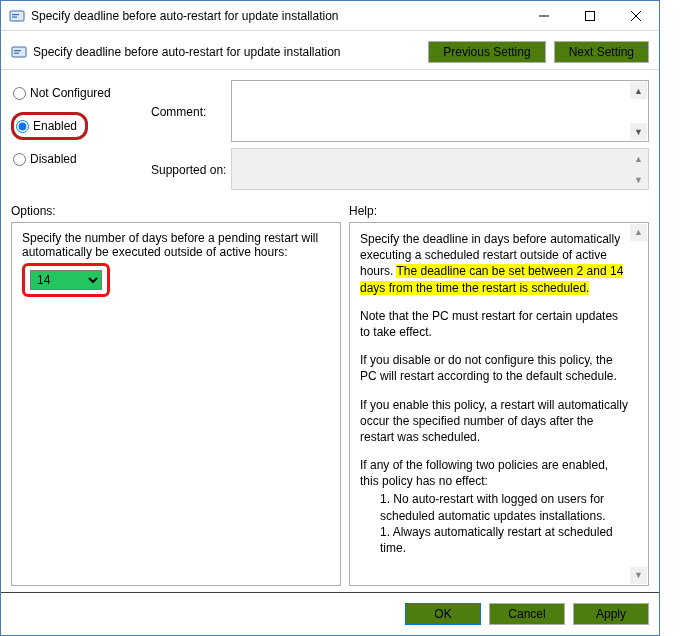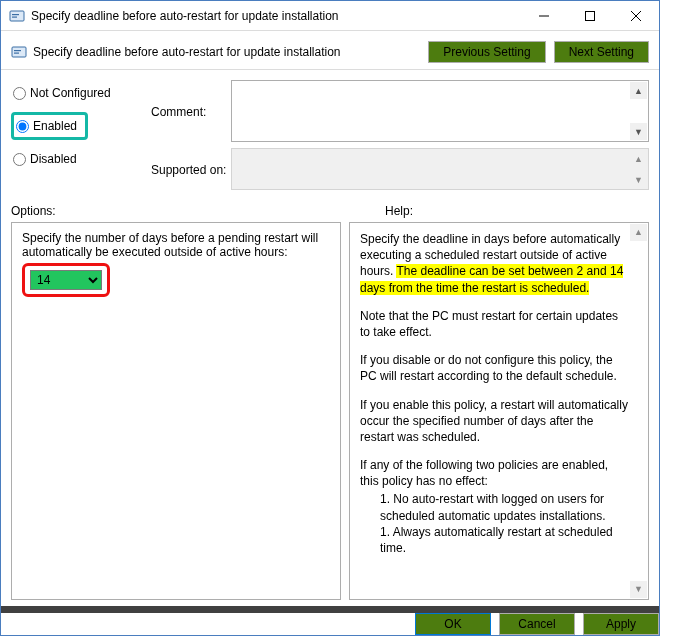--- a/index.html
+++ b/index.html
@@ -13,41 +13,41 @@
   .win-btn svg { display: block; }
   .toolbar { display: flex; align-items: center; padding: 10px 10px 6px 10px; border-bottom: 1px solid #dcdcdc; }
   .toolbar-left { display: flex; align-items: center; flex: 1; }
   .toolbar-icon { width: 16px; height: 16px; margin-right: 6px; }
   .btn { background: #4d7c0f; border: 1px solid #adadad; padding: 3px 14px; cursor: pointer; }
   .toolbar .btn { margin-left: 8px; }
   .upper { display: flex; padding: 10px 10px 0 10px; }
   .radio-col { width: 140px; padding-top: 4px; }
   .radio-row { display: flex; align-items: center; margin-bottom: 10px; padding: 2px 2px 2px 0; }
   .radio-row input { margin: 0 4px 0 2px; }
-  .highlight-box { border: 3px solid #14b8a6; border-radius: 4px; padding: 2px 6px 2px 0; margin-right: 6px; display: inline-flex; align-items: center; }
+  .highlight-box { border: 3px solid #b91c1c; border-radius: 12px; padding: 2px 6px 2px 0; margin-right: 6px; display: inline-flex; align-items: center; }
   .form-col { flex: 1; }
   .form-row { display: flex; margin-bottom: 6px; align-items: center; }
   .form-label { width: 80px; padding-top: 2px; }
   .comment-box { flex: 1; height: 62px; background: #fff; border: 1px solid #adadad; position: relative; padding: 4px; }
   .supported-box { flex: 1; height: 42px; background: #f0f0f0; border: 1px solid #d4d4d4; position: relative; padding: 4px 20px 4px 6px; display: flex; align-items: flex-start; }
   .scroll-arrows { position: absolute; right: 1px; top: 1px; bottom: 1px; width: 17px; display: flex; flex-direction: column; justify-content: space-between; }
   .sa { width: 17px; height: 17px; background: #f0f0f0; display: flex; align-items: center; justify-content: center; color: #888; font-size: 9px; }
   .sa.dk { color: #555; }
-  .section-headers { display: flex; padding: 8px 10px 4px 10px; gap: 36px; }
+  .section-headers { display: flex; padding: 8px 10px 4px 10px; }
   .sh-left { width: 338px; }
   .lower { display: flex; padding: 0 10px; gap: 8px; flex: 1; min-height: 0; }
   .options-panel, .help-panel { border: 1px solid #adadad; padding: 8px 10px; overflow: hidden; position: relative; }
   .options-panel { width: 330px; }
   .help-panel { flex: 1; padding-right: 18px; line-height: 1.35; }
   .help-panel p { margin: 0 0 12px 0; }
   .help-panel .indent { padding-left: 20px; }
   .highlight { background: #ffff00; }
   .combo-wrap { display: inline-block; border: 3px solid #e11; border-radius: 6px; padding: 4px 5px; margin-top: 4px; }
   select.combo { width: 72px; border: 1px solid #7a7a7a; background: #22c55e; height: 20px; padding: 0 2px; }
-  .footer { display: flex; justify-content: flex-end; gap: 8px; padding: 0; border-top: 7px solid #404040; margin-top: 6px; }
+  .footer { display: flex; justify-content: flex-end; gap: 8px; padding: 10px; border-top: 1px solid #404040; margin-top: 6px; }
   .footer .btn { width: 76px; text-align: center; }
   .footer .btn.primary { border: 1px solid #0078d7; }
   .help-scroll { position: absolute; right: 1px; top: 1px; bottom: 1px; width: 17px; display: flex; flex-direction: column; justify-content: space-between; }
 </style>
 </head>
 <body>
 
 <div class="window">
 
   <div class="titlebar">

